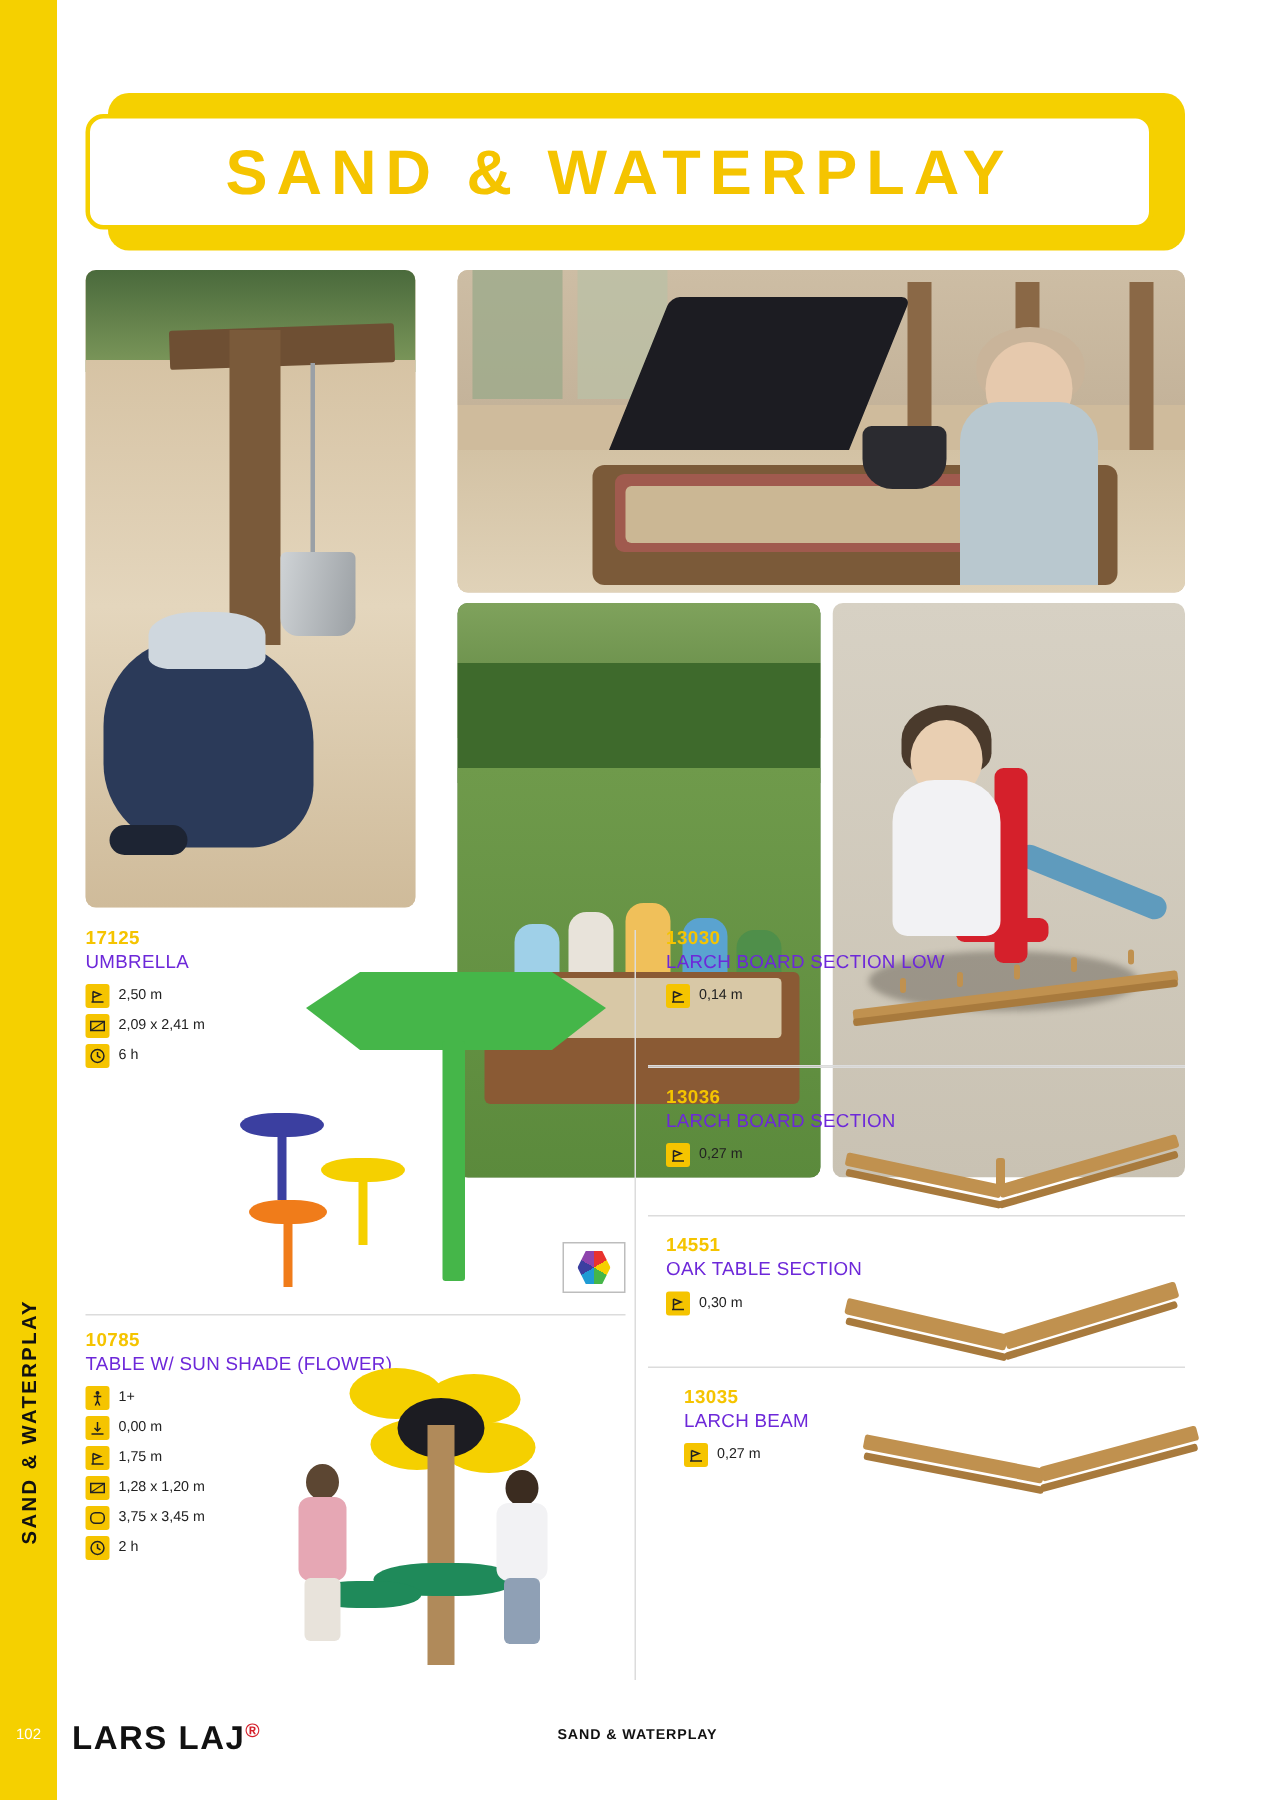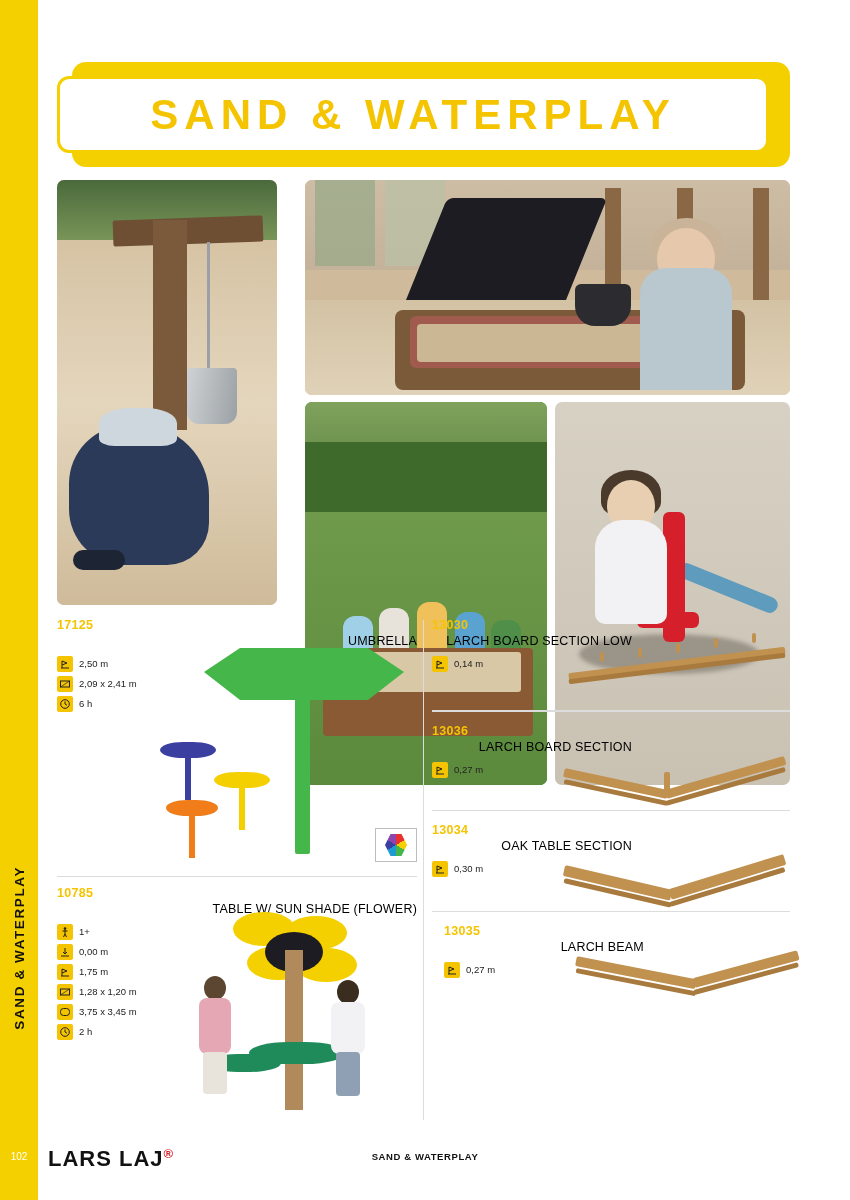--- a/index.html
+++ b/index.html
@@ -132,21 +132,21 @@
 
   
   .products { position:absolute; left:57px; top:618px; width:733px; height:505px; }
 
   .col-left { position:absolute; left:0; top:0; width:360px; }
   .col-right { position:absolute; left:375px; top:0; width:358px; }
 
   .vdiv { position:absolute; left:366px; top:2px; width:1px; height:500px; background:#dcdcdc; }
 
   .code { font-size:12.5px; font-weight:bold; color:#f5c400; letter-spacing:.3px; }
-  .pname { font-size:12.5px; color:#000000; letter-spacing:.2px; margin-top:2px;text-align:right; }
+  .pname { font-size:12.5px; color:#6d28d9; letter-spacing:.2px; margin-top:2px; }
 
   
   .specs { margin-top:7px; }
   .spec { display:flex; align-items:center; height:17px; margin-bottom:3px; }
   .spec .ic {
     width:16px; height:16px; background:#f5c400; border-radius:2px;
     display:flex; align-items:center; justify-content:center;
     margin-right:6px; flex:0 0 16px;
   }
   .spec .ic svg { display:block; }
@@ -198,21 +198,21 @@
   .kidA .h { position:absolute; left:9px; top:0; width:22px; height:24px; background:#5c4632; border-radius:50%; }
   .kidA .b { position:absolute; left:4px; top:22px; width:32px; height:56px; background:#e6a7b4; border-radius:8px; }
   .kidA .l { position:absolute; left:8px; top:76px; width:24px; height:42px; background:#e8e3db; border-radius:4px; }
   .kidB { position:absolute; left:150px; top:86px; width:42px; height:116px; }
   .kidB .h { position:absolute; left:10px; top:0; width:22px; height:24px; background:#3b2c20; border-radius:50%; }
   .kidB .b { position:absolute; left:4px; top:22px; width:34px; height:52px; background:#f2f2f4; border-radius:8px; }
   .kidB .l { position:absolute; left:9px; top:72px; width:24px; height:44px; background:#8fa0b5; border-radius:4px; }
 
   
   .ritem { position:relative; width:358px; }
-  .ritem .head { position:absolute; left:0; top:0; width:200px; }
+  .ritem .head { position:absolute; left:12px; top:0; width:200px; }
   .ritem .spec { margin-top:0; }
   .rdiv { width:358px; height:1px; background:#dcdcdc; }
 
   .beam-art { position:absolute; right:0; top:8px; width:230px; height:56px; }
   .beam { position:absolute; background:#c0914f; border-radius:2px; }
   .beam.d { background:#a87a3d; }
 
   
   .footer { position:absolute; left:0; bottom:0; width:850px; height:70px; }
   .logo { position:absolute; left:48px; bottom:28px; font-size:22px; font-weight:bold; color:#111; letter-spacing:1px; }
@@ -486,21 +486,21 @@
         <div class="beam d" style="left:4px;top:33px;width:106px;height:5px;transform:rotate(12deg);transform-origin:left;"></div>
         <div class="beam" style="left:106px;top:44px;width:124px;height:9px;transform:rotate(-16deg);transform-origin:left;"></div>
         <div class="beam d" style="left:106px;top:55px;width:124px;height:5px;transform:rotate(-16deg);transform-origin:left;"></div>
         <div class="beam" style="left:104px;top:26px;width:6px;height:22px;"></div>
       </div>
     </div>
     <div class="rdiv"></div>
 
     <div class="ritem" style="height:100px;">
       <div class="head" style="top:12px;">
-        <div class="code">13034</div>
+        <div class="code">14551</div>
         <div class="pname">OAK TABLE SECTION</div>
         <div class="specs">
           <div class="spec">
             <span class="ic">
               <svg width="12" height="12" viewBox="0 0 12 12">
                   <path d="M2 10h8M3 10V3M3 3l5 2-5 2" stroke="#222" stroke-width="1" fill="none"></path>
                 </svg>
             </span>
             <span class="txt">0,30 m</span>
           </div>

